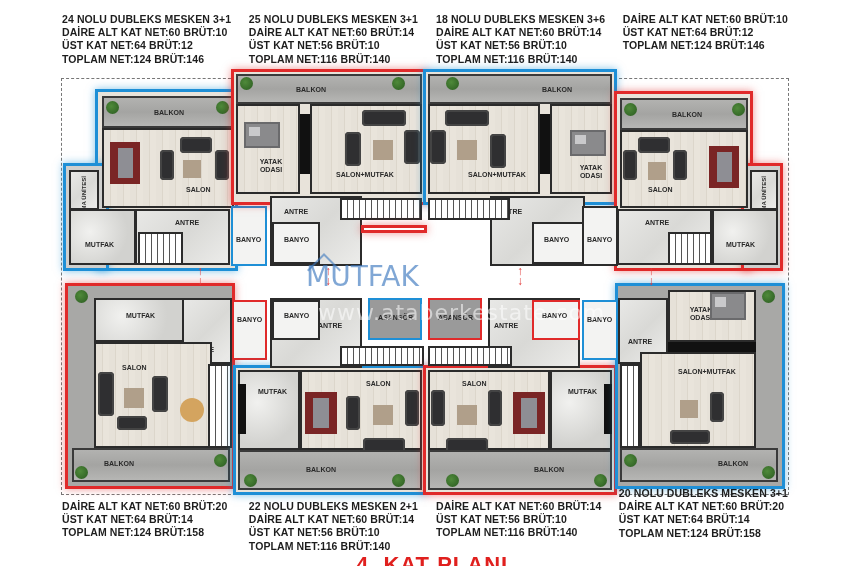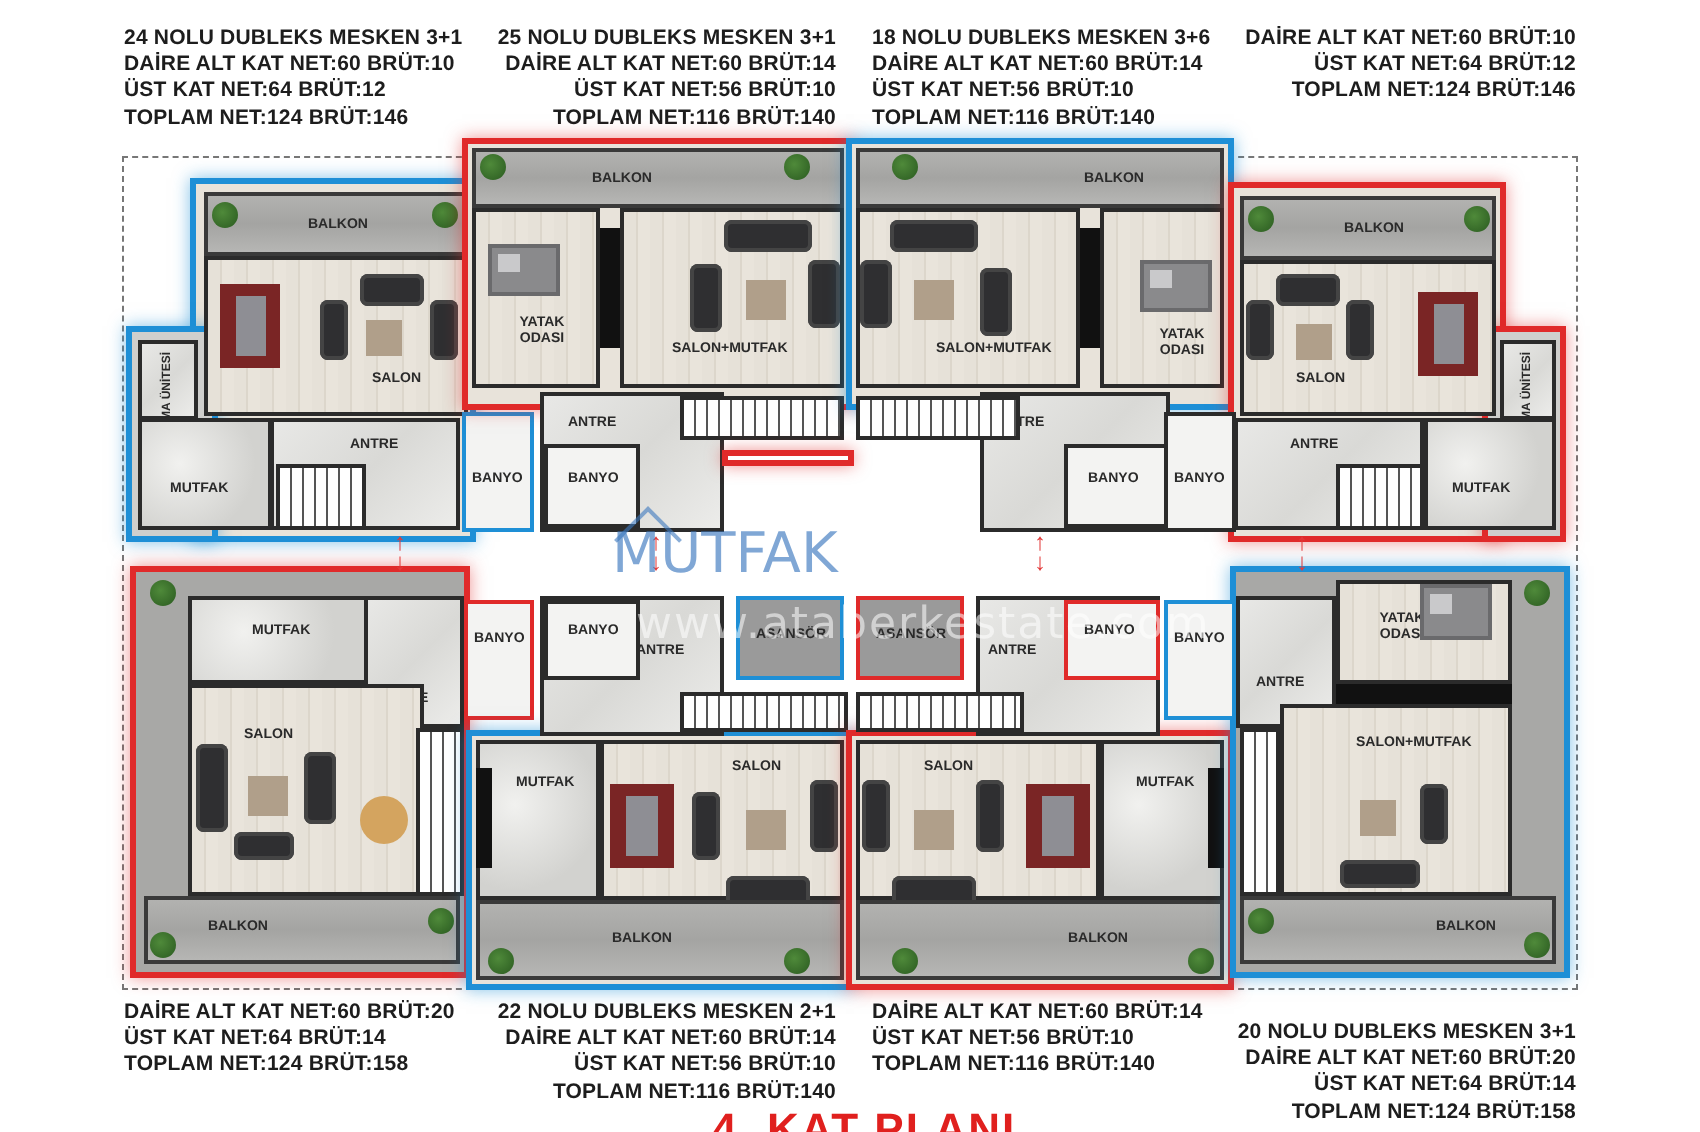--- a/index.html
+++ b/index.html
@@ -1,20 +1,20 @@
 <!DOCTYPE html>
 <html><head>
 <meta charset="utf-8">
 <style>
   * { box-sizing: border-box; margin: 0; padding: 0; }
   html, body { width: 850px; height: 566px; background: #ffffff; overflow: hidden; }
   body { position: relative; font-family: "Liberation Sans", "DejaVu Sans", sans-serif; }
 
   .info { position: absolute; font-weight: bold; font-size: 10.5px; line-height: 13.2px; color: #1d1d1d; letter-spacing: 0.1px; white-space: nowrap; }
-  .info.right { text-align: right; }
+  .info.right { text-align: left; }
   .info div { display: block; }
 
   .dashed { position: absolute; border: 1px dashed #777; }
 
   .unit { position: absolute; }
   .unit.blue { box-shadow: 0 0 0 3px #1e8fd6, 0 0 8px 3px rgba(30,143,214,0.55); }
   .unit.red  { box-shadow: 0 0 0 3px #e02a2a, 0 0 8px 3px rgba(224,42,42,0.5); }
 
   .room { position: absolute; border: 2px solid #2b2b2b; }
   .floor-wood { background: repeating-linear-gradient(90deg, #e6e1d8 0 6px, #dcd6cb 6px 7px, #e9e4db 7px 13px); }
@@ -319,20 +319,20 @@
   <div>22 NOLU DUBLEKS MESKEN 2+1</div>
   <div>DAİRE ALT KAT NET:60 BRÜT:14</div>
   <div>ÜST KAT NET:56 BRÜT:10</div>
   <div>TOPLAM NET:116 BRÜT:140</div>
 </div>
 <div class="info" style="left:436px; top:500px;">
   <div>DAİRE ALT KAT NET:60 BRÜT:14</div>
   <div>ÜST KAT NET:56 BRÜT:10</div>
   <div>TOPLAM NET:116 BRÜT:140</div>
 </div>
-<div class="info right" style="right:62px; top:510px;">
+<div class="info right" style="right:62px; top:487px;">
   <div>20 NOLU DUBLEKS MESKEN 3+1</div>
   <div>DAİRE ALT KAT NET:60 BRÜT:20</div>
   <div>ÜST KAT NET:64 BRÜT:14</div>
   <div>TOPLAM NET:124 BRÜT:158</div>
 </div>
 
 <div class="title" style="left:356px; top:552px;">4. KAT PLANI</div>
 
 </body></html>

